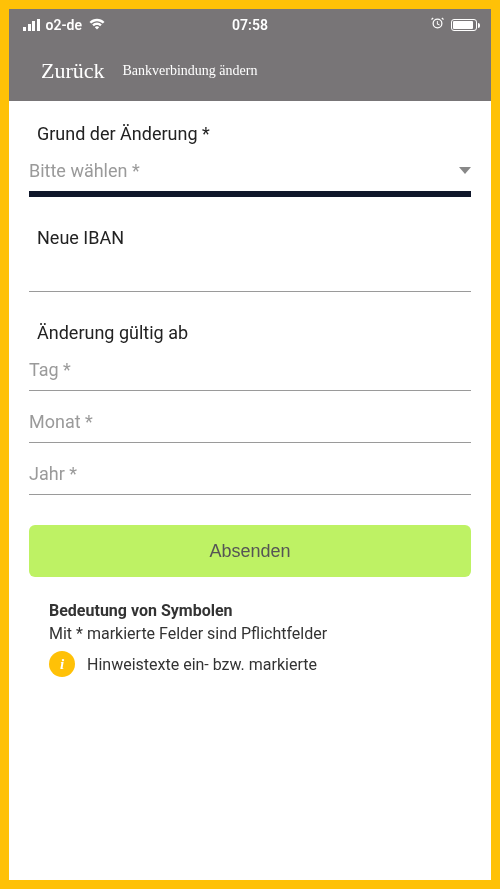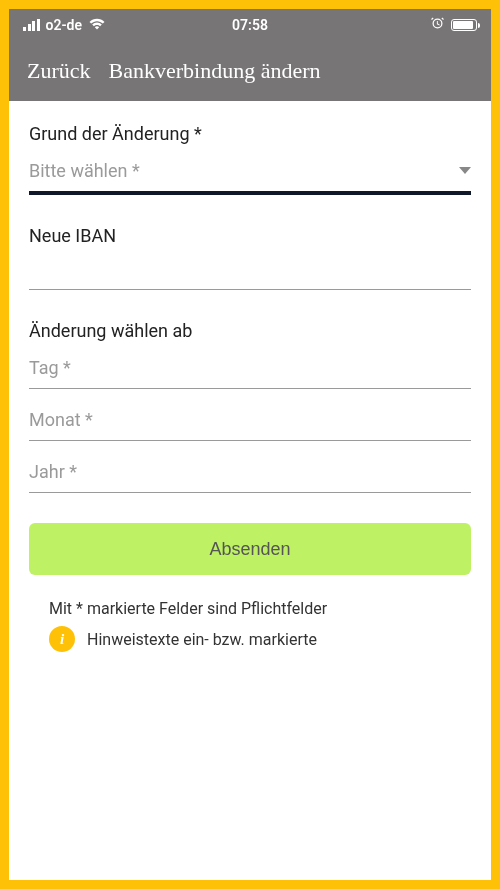--- a/index.html
+++ b/index.html
@@ -76,50 +76,51 @@
     .alarm-icon {
       font-size: 14px;
     }
     
     .header {
       height: 60px;
       background: #787577;
       color: #fff;
       display: flex;
       align-items: center;
-      padding: 0 18px;
+      padding: 0 32px;
       gap: 18px;
     }
     .header .back {
       font-size: 22px;
       font-family: Georgia, "Times New Roman", serif;
     }
     .header .title {
-      font-size: 22px;
+      font-size: 14px;
       font-family: Georgia, "Times New Roman", serif;
     }
     
     .content {
       padding: 22px 20px 0 20px;
       background: #fff;
     }
     .section { margin-bottom: 30px; }
     .label {
       font-size: 18px;
       color: #222;
       margin-bottom: 14px;
+      margin-left: 8px;
     }
     .select-row {
       display: flex;
       align-items: center;
       justify-content: space-between;
       color: #9a9a9a;
       font-size: 18px;
       padding: 2px 0 10px 0;
-      border-bottom: 4px solid #0f172a;
+      border-bottom: 6px solid #0f172a;
       cursor: pointer;
     }
     .caret {
       width: 0; height: 0;
       border-left: 6px solid transparent;
       border-right: 6px solid transparent;
       border-top: 7px solid #888;
     }
     .text-input-line {
       height: 30px;
@@ -232,32 +233,33 @@
           <span class="caret"></span>
         </div>
       </div>
 
       <div class="section">
         <div class="label">Neue IBAN</div>
         <div class="text-input-line"></div>
       </div>
 
       <div class="section">
-        <div class="label">Änderung wählen ab</div>
+        <div class="label">Änderung gültig ab</div>
         <div class="date-row">
           <div class="date-field">Tag *</div>
           <div class="date-field">Monat *</div>
           <div class="date-field">Jahr *</div>
         </div>
       </div>
 
       <button class="submit-btn">Absenden</button>
     </div>
 
     <div class="legend">
+      <div class="legend-title">Bedeutung von Symbolen</div>
       <div>Mit * markierte Felder sind Pflichtfelder</div>
       <div class="legend-row">
         <span class="info-dot">i</span>
         <span>Hinweistexte ein- bzw. markierte</span>
       </div>
     </div>
 
   </div>
 </div>
 

